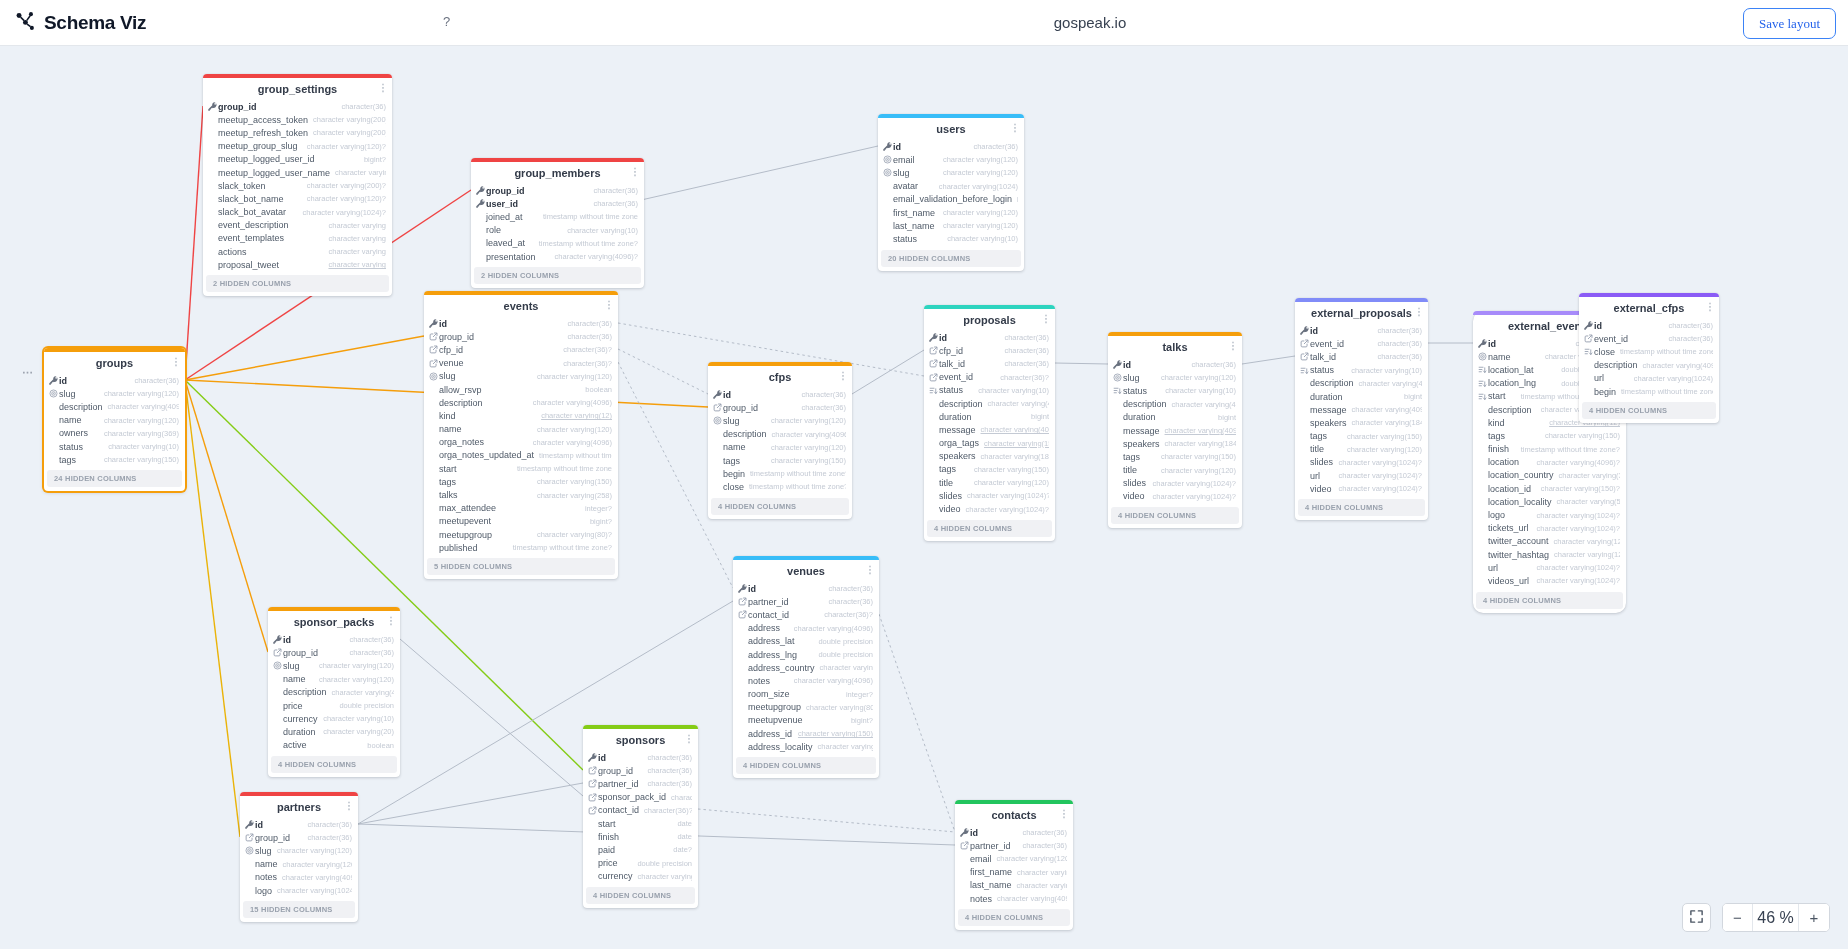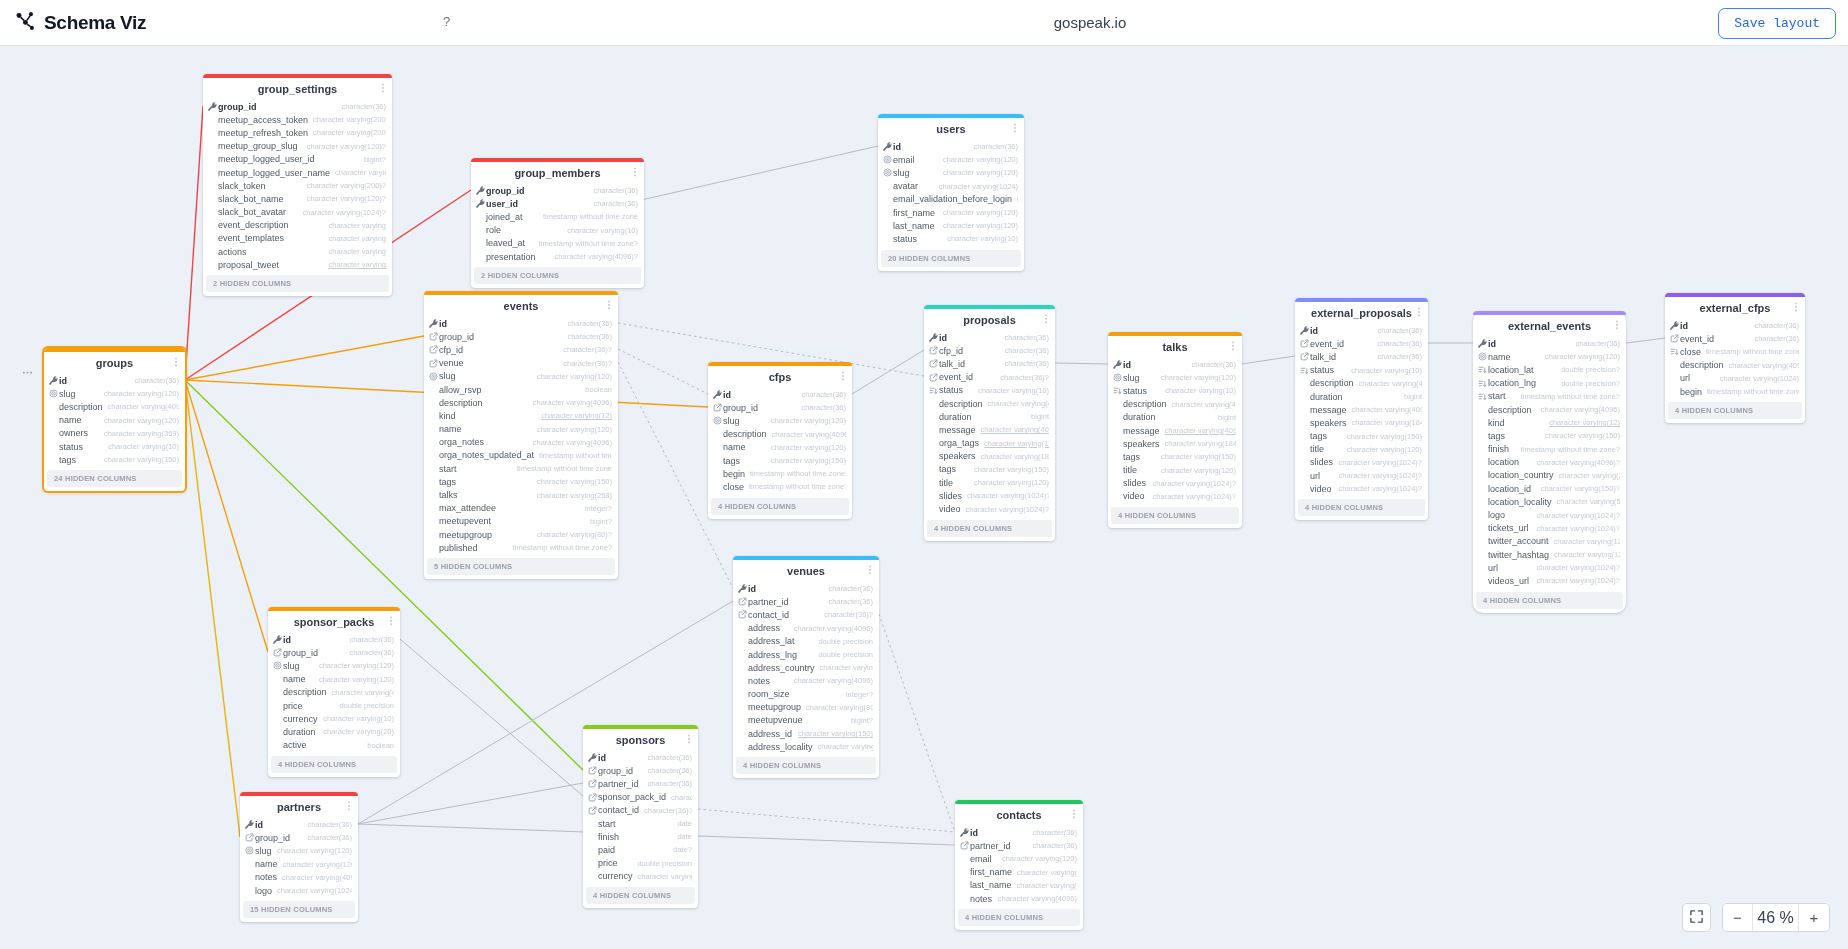--- a/index.html
+++ b/index.html
@@ -15,21 +15,21 @@
   .app-title { font-size:19px; font-weight:700; color:#101828; letter-spacing:-0.3px; }
   #search { position:absolute; left:165px; top:8px; width:265px; height:31px;
     border:1px solid #d2d7de; border-radius:8px; padding:0 12px; font-size:13px;
     color:#374151; background:#fff; outline:none; font-family:"Liberation Sans",sans-serif;}
   #search::placeholder { color:#9aa3b0; }
   .help { position:absolute; left:443px; top:14px; color:#6b7280; font-size:13px; }
   .project-name { position:absolute; left:1090px; top:14px; transform:translateX(-50%);
     font-size:15px; color:#374151;text-align:center; }
   .save-btn { position:absolute; right:12px; top:8px; height:31px; padding:0 15px;
     background:#fff; color:#2563eb; border:1px solid #3b82f6; border-radius:7px;
-    font-size:13px; font-family:Liberation Mono, monospace; cursor:pointer; }
+    font-size:13px; font-family:Liberation Serif, serif; cursor:pointer; }
 
   
   #rel-svg { position:absolute; left:0; top:0; z-index:1; }
 
   
   .table-card { position:absolute; z-index:2; background:#fff; border-radius:4px;
     box-shadow:0 1px 3px rgba(16,24,40,.18), 0 0 1px rgba(16,24,40,.12); }
   .table-card.selected { box-shadow:0 0 0 2px #f59e0b, 0 1px 4px rgba(16,24,40,.25); }
   .tbar { height:4px; border-radius:4px 4px 0 0; }
   .ttitle { position:relative; text-align:center; font-size:11px; font-weight:700;
@@ -911,21 +911,21 @@
             <span class="ttype">character varying(1024)?</span>
           </div>
           <div class="trow">
             <span class="ticon"></span>
             <span class="tname">videos_url</span>
             <span class="ttype">character varying(1024)?</span>
           </div>
         </div>
         <div class="tfooter">4 HIDDEN COLUMNS</div>
       </div>
-      <div class="table-card" style="left: 1665px; top: 293px; width: 140px;">
+      <div class="table-card" style="left: 1579px; top: 293px; width: 140px;">
         <div class="tbar" style="background: rgb(139, 92, 246);"></div>
         <div class="ttitle"><span>external_cfps</span><span class="tmenu">⋮</span></div>
         <div class="tcols">
           <div class="trow pk">
             <span class="ticon">
               <svg width="9" height="9" viewBox="0 0 16 16" fill="currentColor">
                 <path d="M11.5.5a4 4 0 0 0-3.86 5.06L.5 12.7V15a.5.5 0 0 0 .5.5h2.3v-2.1h2.1v-2.1h2.1l1.14-1.14A4 4 0 1 0 11.5.5Zm1.2 4.3a1.5 1.5 0 1 1 1.5-1.5 1.5 1.5 0 0 1-1.5 1.5Z"></path>
               </svg>
             </span>
             <span class="tname">id</span>
@@ -1248,21 +1248,21 @@
             <span class="ttype">character varying(4096)</span>
           </div>
           <div class="trow">
             <span class="ticon"></span>
             <span class="tname">logo</span>
             <span class="ttype">character varying(1024)</span>
           </div>
         </div>
         <div class="tfooter">15 HIDDEN COLUMNS</div>
       </div>
-      <div class="table-card" style="left: 955px; top: 800px; width: 128px;">
+      <div class="table-card" style="left: 955px; top: 800px; width: 118px;">
         <div class="tbar" style="background: rgb(34, 197, 94);"></div>
         <div class="ttitle"><span>contacts</span><span class="tmenu">⋮</span></div>
         <div class="tcols">
           <div class="trow pk">
             <span class="ticon">
               <svg width="9" height="9" viewBox="0 0 16 16" fill="currentColor">
                 <path d="M11.5.5a4 4 0 0 0-3.86 5.06L.5 12.7V15a.5.5 0 0 0 .5.5h2.3v-2.1h2.1v-2.1h2.1l1.14-1.14A4 4 0 1 0 11.5.5Zm1.2 4.3a1.5 1.5 0 1 1 1.5-1.5 1.5 1.5 0 0 1-1.5 1.5Z"></path>
               </svg>
             </span>
             <span class="tname">id</span>

